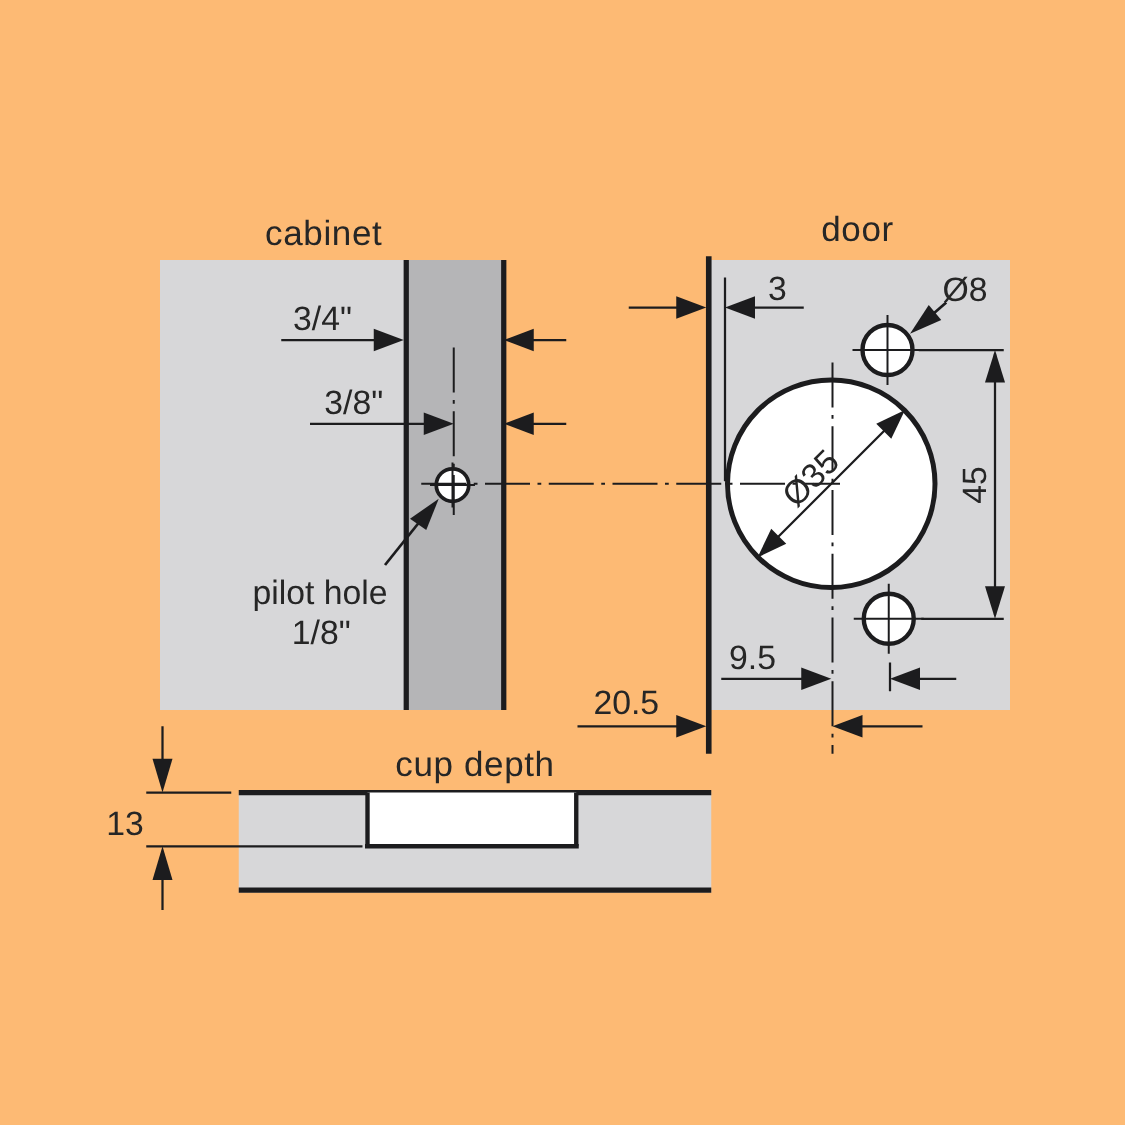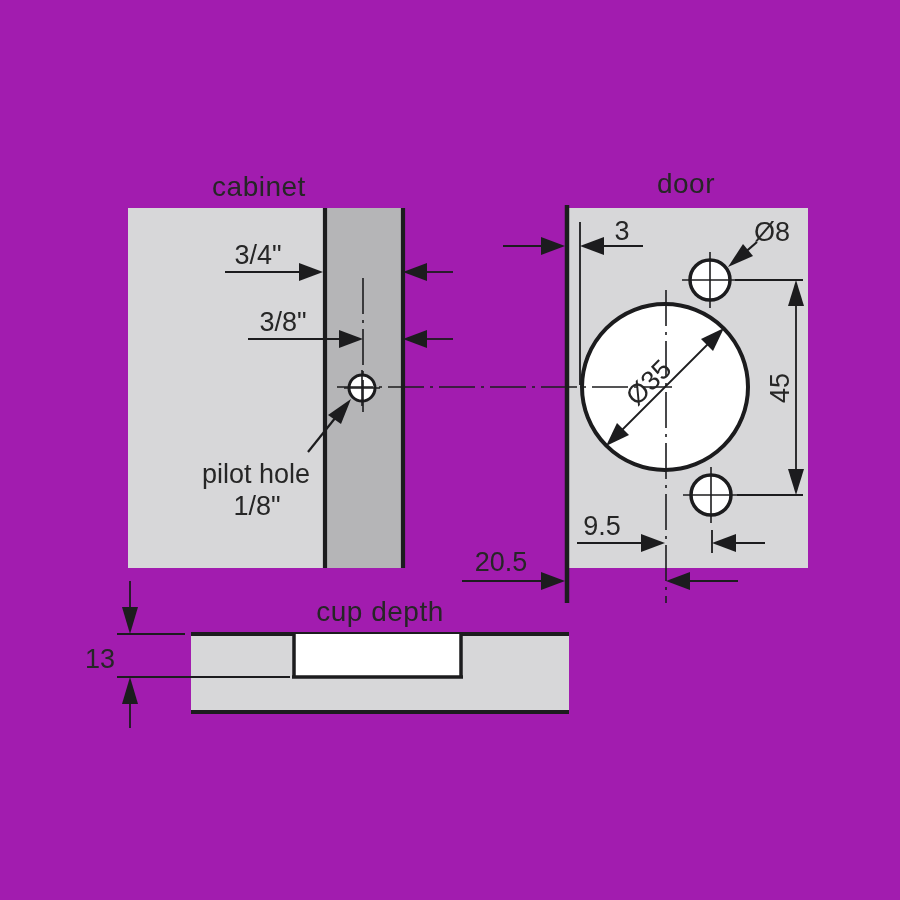--- a/index.html
+++ b/index.html
@@ -4,21 +4,21 @@
 <style>
   html, body {
     margin: 0;
     padding: 0;
     background: #ffffff;
   }
   .stage {
     position: relative;
     width: 900px;
     height: 900px;
-    background: #a21caf;
+    background: #fdba74;
     overflow: hidden;
   }
   svg { display: block; }
   .ln   { stroke: #1c1c1e; fill: none; }
   .thin { stroke-width: 1.8px; }
   .med  { stroke-width: 2.2px; }
   .thick{ stroke-width: 4.2px; }
   .cl   { stroke: #1c1c1e; stroke-width: 1.6px; fill: none; stroke-dasharray: 36 6 3 6; }
   .arrow{ fill: #1c1c1e; stroke: none; }
   .hole { stroke: #1c1c1e; fill: #ffffff; }

